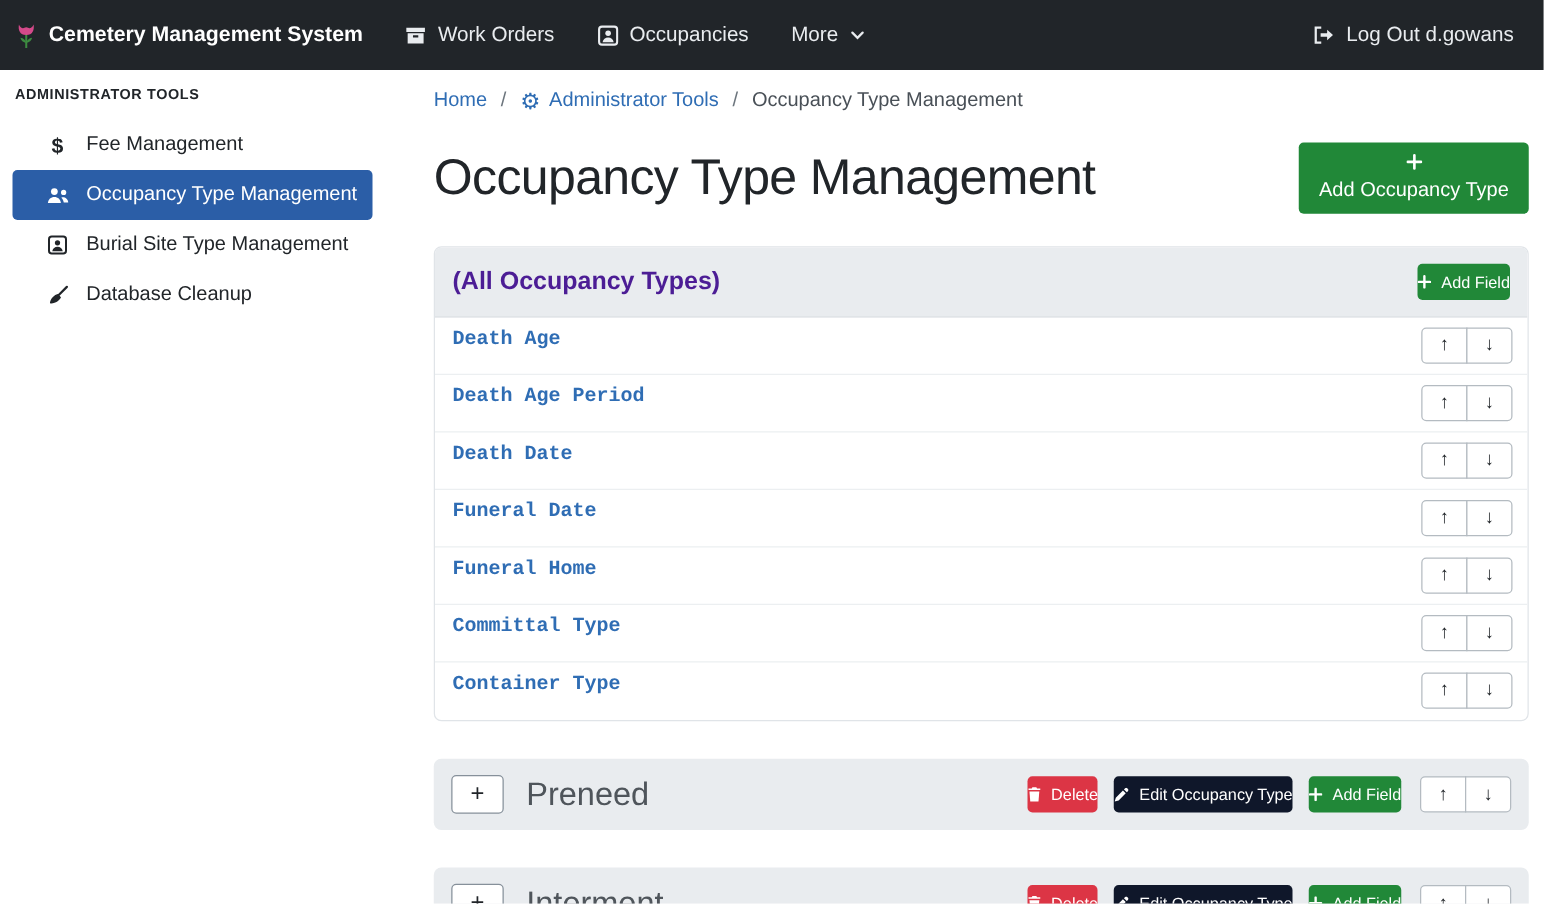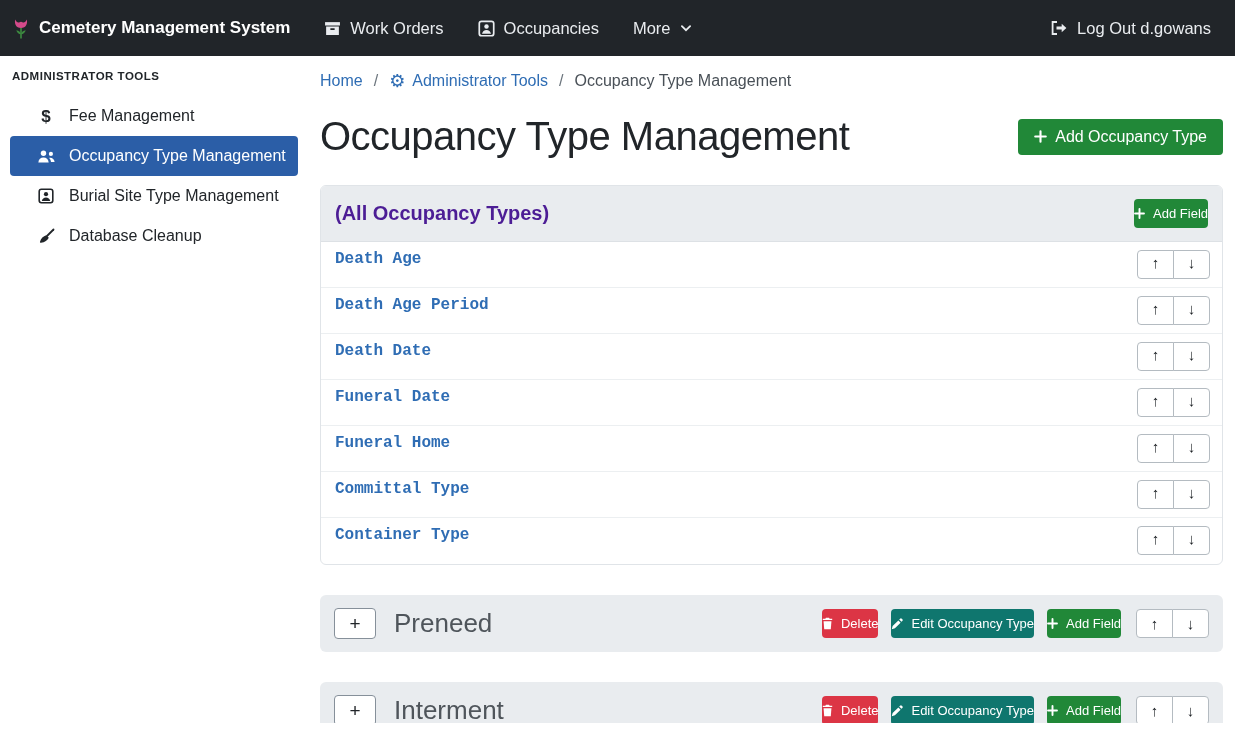--- a/index.html
+++ b/index.html
@@ -36,21 +36,21 @@
     align-items: center;
     gap: 9px;
     color: #e9ecef;
     font-size: 16.5px;
     text-decoration: none;
     cursor: pointer;
   }
   .nav-spacer { flex: 1; }
 
   
-  .layout { display: flex; height: 667px; overflow: hidden; }
+  .layout { display: flex; height: 667px; overflow: hidden; gap: 27px; }
 
   
   .sidebar { width: 308px; flex: none; padding-top: 10px; background: #fff; }
   .sidebar-heading {
     padding: 0 12px;
     font-size: 11.5px;
     font-weight: 700;
     letter-spacing: 0.5px;
     text-transform: uppercase;
     color: #212529;
@@ -120,22 +120,22 @@
     border-radius: 4px;
     cursor: pointer;
     display: inline-flex;
     align-items: center;
     gap: 8px;
     font-family: inherit;
     white-space: nowrap;
   }
   .btn-success { background: #218838; color: #fff; }
   .btn-danger  { background: #dc3545; color: #fff; }
-  .btn-teal    { background: #0f766e; color: #fff; }
-  .btn-lg { font-size: 16px; padding: 9px 16px; }
+  .btn-teal    { background: #0f172a; color: #fff; }
+  .btn-lg { font-size: 16px; padding: 9px 16px; flex-direction: column; }
   .btn-sm { font-size: 13px; padding: 7px 0; }
 
   .arrow-group { display: inline-flex; flex: none; }
   .arrow-btn {
     width: 37px;
     height: 29px;
     background: #fff;
     border: 1px solid #b4bbc1;
     color: #212529;
     font-size: 15px;

